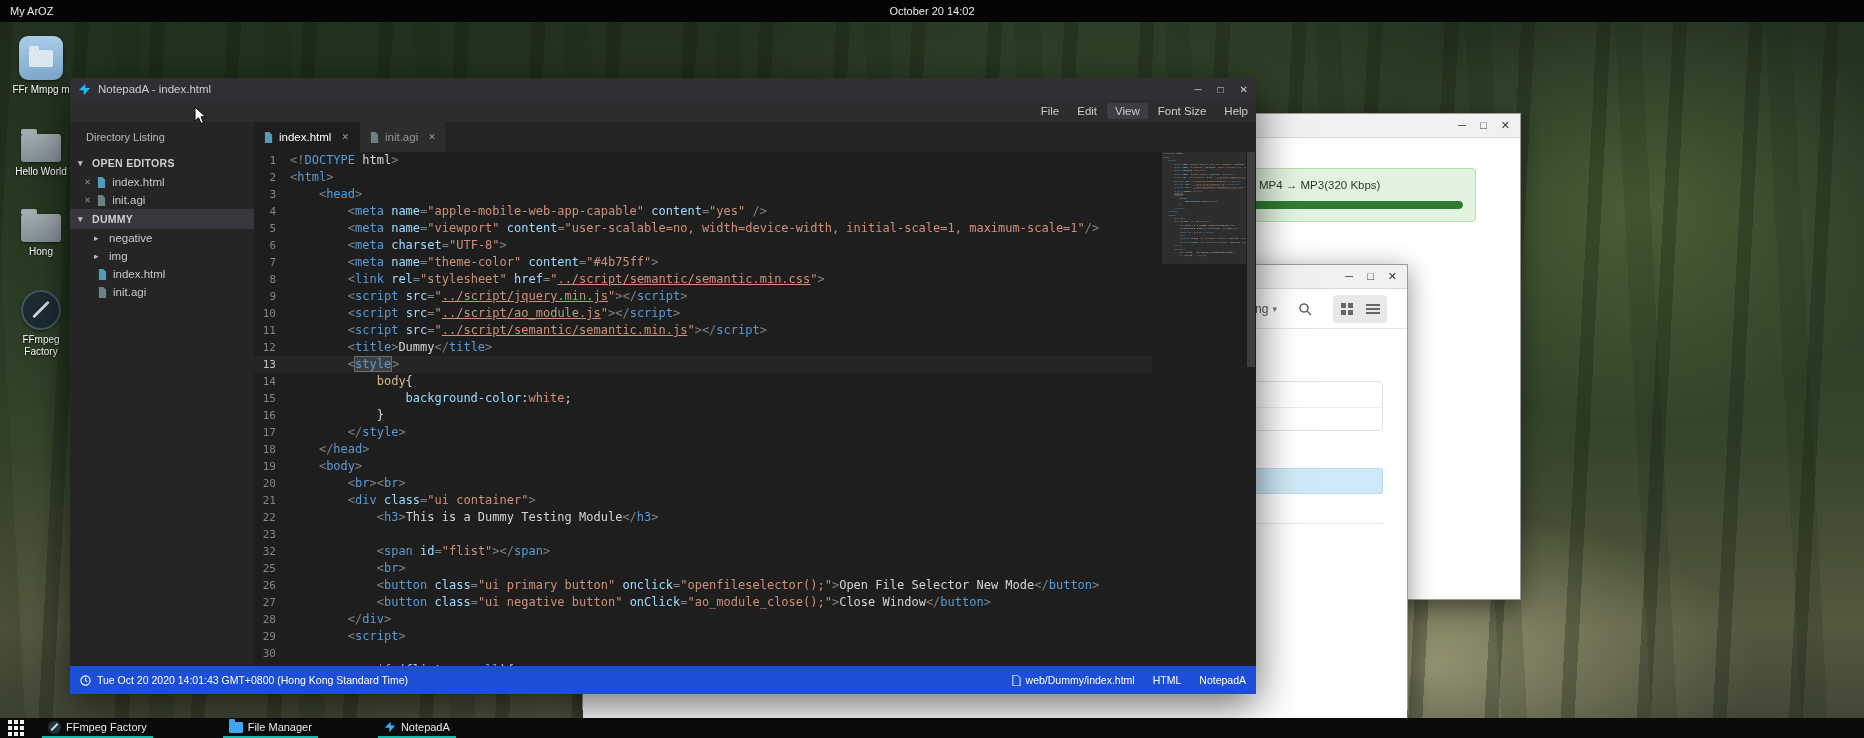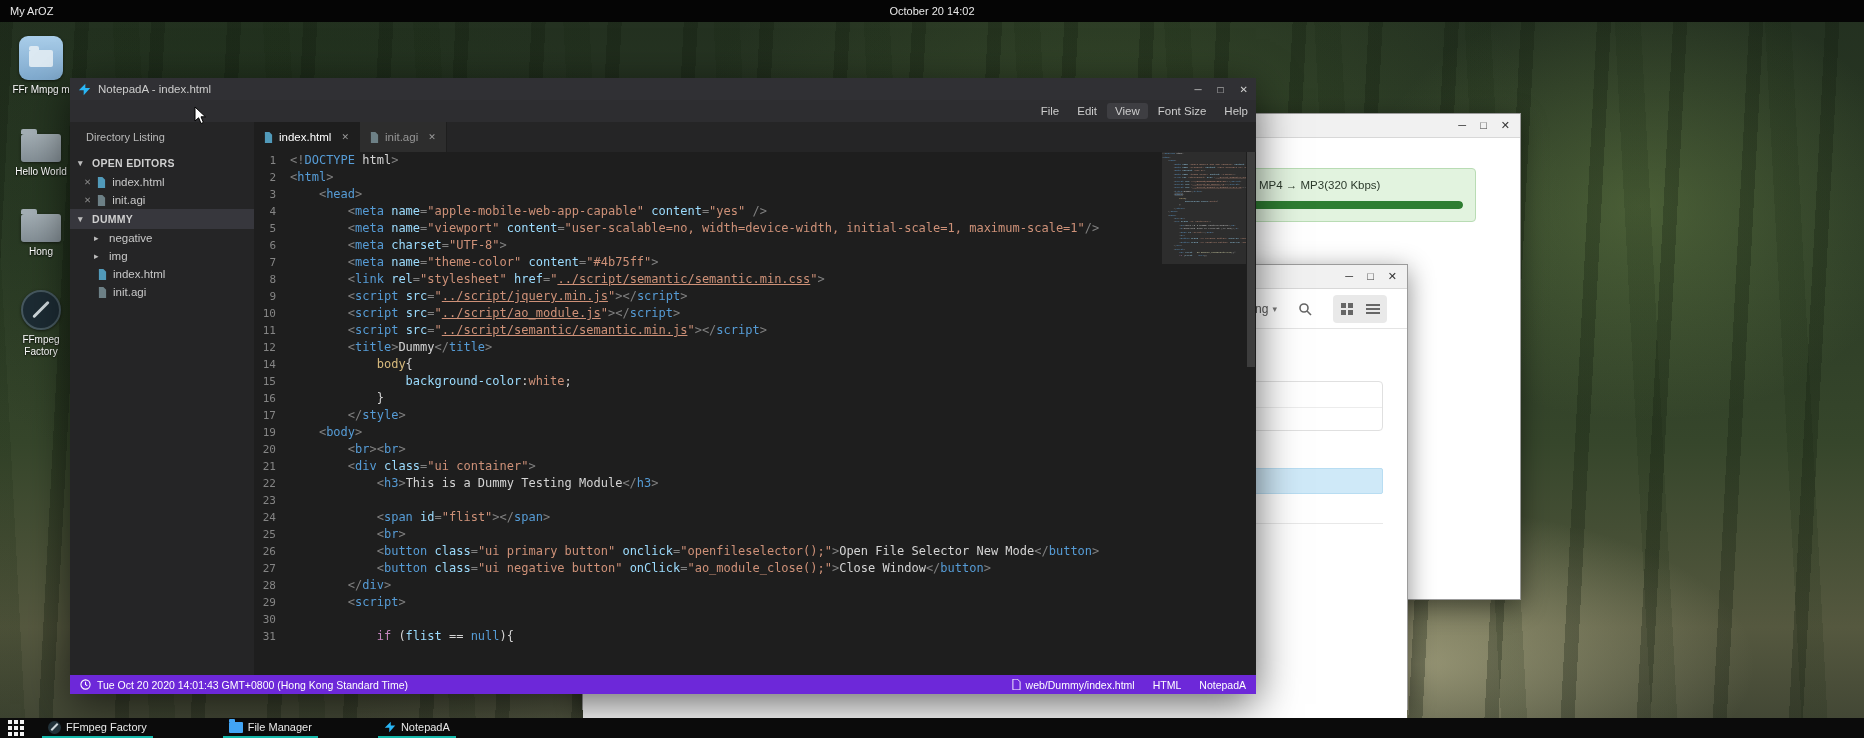--- a/index.html
+++ b/index.html
@@ -128,21 +128,21 @@
 
   .minimap { position:absolute; top:0; right:10px; width:84px; bottom:0; overflow:hidden; }
   .mm-inner { transform:scale(.2); transform-origin:0 0; width:500%;
               font-family:"DejaVu Sans Mono", monospace; font-size:12px; opacity:.85; }
   .mm-inner .cl { height:17px; }
   .minimap-viewport { position:absolute; left:0; top:0; width:100%; height:112px;
                       background:rgba(255,255,255,.07); }
   .vscroll { position:absolute; right:0; top:0; bottom:0; width:10px; }
   .vscroll .thumb { position:absolute; top:0; left:1px; width:8px; height:215px; background:rgba(121,121,121,.35); }
 
-  .np-status { height:19px; background:#6d28d9; color:#ffffff; display:flex; align-items:center;
+  .np-status { height:28px; background:#1d4ed8; color:#ffffff; display:flex; align-items:center;
                font-size:10.5px; padding:8px 10px; flex:none; gap:6px; }
   .np-status .right { margin-left:auto; display:flex; align-items:center; gap:18px; }
   .st-item { display:flex; align-items:center; gap:5px; cursor:pointer; }
 
   
   .taskbar { position:absolute; left:0; bottom:0; width:100%; height:20px; background:#0b0b0b;
              display:flex; align-items:stretch; z-index:40; }
   .tb-apps { display:flex; align-items:center; padding:0 8px; cursor:pointer; }
   .grid9 { display:inline-grid; grid-template-columns:repeat(3,4px); gap:2px; }
   .grid9 i { width:4px; height:4px; background:#f2f2f2; display:block; }
@@ -355,30 +355,32 @@
               <div class="cl"><span class="ln">3</span><span class="ct"><span class="tk-x">    </span><span class="tk-p">&lt;</span><span class="tk-t">head</span><span class="tk-p">&gt;</span></span></div>
               <div class="cl"><span class="ln">4</span><span class="ct"><span class="tk-x">        </span><span class="tk-p">&lt;</span><span class="tk-t">meta</span><span class="tk-x"> </span><span class="tk-a">name</span><span class="tk-p">=</span><span class="tk-s">"apple-mobile-web-app-capable"</span><span class="tk-x"> </span><span class="tk-a">content</span><span class="tk-p">=</span><span class="tk-s">"yes"</span><span class="tk-x"> </span><span class="tk-p">/&gt;</span></span></div>
               <div class="cl"><span class="ln">5</span><span class="ct"><span class="tk-x">        </span><span class="tk-p">&lt;</span><span class="tk-t">meta</span><span class="tk-x"> </span><span class="tk-a">name</span><span class="tk-p">=</span><span class="tk-s">"viewport"</span><span class="tk-x"> </span><span class="tk-a">content</span><span class="tk-p">=</span><span class="tk-s">"user-scalable=no, width=device-width, initial-scale=1, maximum-scale=1"</span><span class="tk-p">/&gt;</span></span></div>
               <div class="cl"><span class="ln">6</span><span class="ct"><span class="tk-x">        </span><span class="tk-p">&lt;</span><span class="tk-t">meta</span><span class="tk-x"> </span><span class="tk-a">charset</span><span class="tk-p">=</span><span class="tk-s">"UTF-8"</span><span class="tk-p">&gt;</span></span></div>
               <div class="cl"><span class="ln">7</span><span class="ct"><span class="tk-x">        </span><span class="tk-p">&lt;</span><span class="tk-t">meta</span><span class="tk-x"> </span><span class="tk-a">name</span><span class="tk-p">=</span><span class="tk-s">"theme-color"</span><span class="tk-x"> </span><span class="tk-a">content</span><span class="tk-p">=</span><span class="tk-s">"#4b75ff"</span><span class="tk-p">&gt;</span></span></div>
               <div class="cl"><span class="ln">8</span><span class="ct"><span class="tk-x">        </span><span class="tk-p">&lt;</span><span class="tk-t">link</span><span class="tk-x"> </span><span class="tk-a">rel</span><span class="tk-p">=</span><span class="tk-s">"stylesheet"</span><span class="tk-x"> </span><span class="tk-a">href</span><span class="tk-p">=</span><span class="tk-s">"</span><span class="tk-u">../script/semantic/semantic.min.css</span><span class="tk-s">"</span><span class="tk-p">&gt;</span></span></div>
               <div class="cl"><span class="ln">9</span><span class="ct"><span class="tk-x">        </span><span class="tk-p">&lt;</span><span class="tk-t">script</span><span class="tk-x"> </span><span class="tk-a">src</span><span class="tk-p">=</span><span class="tk-s">"</span><span class="tk-u">../script/jquery.min.js</span><span class="tk-s">"</span><span class="tk-p">&gt;&lt;/</span><span class="tk-t">script</span><span class="tk-p">&gt;</span></span></div>
               <div class="cl"><span class="ln">10</span><span class="ct"><span class="tk-x">        </span><span class="tk-p">&lt;</span><span class="tk-t">script</span><span class="tk-x"> </span><span class="tk-a">src</span><span class="tk-p">=</span><span class="tk-s">"</span><span class="tk-u">../script/ao_module.js</span><span class="tk-s">"</span><span class="tk-p">&gt;&lt;/</span><span class="tk-t">script</span><span class="tk-p">&gt;</span></span></div>
               <div class="cl"><span class="ln">11</span><span class="ct"><span class="tk-x">        </span><span class="tk-p">&lt;</span><span class="tk-t">script</span><span class="tk-x"> </span><span class="tk-a">src</span><span class="tk-p">=</span><span class="tk-s">"</span><span class="tk-u">../script/semantic/semantic.min.js</span><span class="tk-s">"</span><span class="tk-p">&gt;&lt;/</span><span class="tk-t">script</span><span class="tk-p">&gt;</span></span></div>
               <div class="cl"><span class="ln">12</span><span class="ct"><span class="tk-x">        </span><span class="tk-p">&lt;</span><span class="tk-t">title</span><span class="tk-p">&gt;</span><span class="tk-x">Dummy</span><span class="tk-p">&lt;/</span><span class="tk-t">title</span><span class="tk-p">&gt;</span></span></div>
+              <div class="cl hl"><span class="ln">13</span><span class="ct"><span class="tk-x">        </span><span class="tk-p">&lt;</span><span class="tk-th">style</span><span class="tk-cr"></span><span class="tk-p">&gt;</span></span></div>
               <div class="cl"><span class="ln">14</span><span class="ct"><span class="tk-x">            </span><span class="tk-sel">body</span><span class="tk-x">{</span></span></div>
               <div class="cl"><span class="ln">15</span><span class="ct"><span class="tk-x">                </span><span class="tk-a">background-color</span><span class="tk-x">:</span><span class="tk-s">white</span><span class="tk-x">;</span></span></div>
               <div class="cl"><span class="ln">16</span><span class="ct"><span class="tk-x">            }</span></span></div>
               <div class="cl"><span class="ln">17</span><span class="ct"><span class="tk-x">        </span><span class="tk-p">&lt;/</span><span class="tk-t">style</span><span class="tk-p">&gt;</span></span></div>
+              <div class="cl"><span class="ln">18</span><span class="ct"><span class="tk-x">    </span><span class="tk-p">&lt;/</span><span class="tk-t">head</span><span class="tk-p">&gt;</span></span></div>
               <div class="cl"><span class="ln">19</span><span class="ct"><span class="tk-x">    </span><span class="tk-p">&lt;</span><span class="tk-t">body</span><span class="tk-p">&gt;</span></span></div>
               <div class="cl"><span class="ln">20</span><span class="ct"><span class="tk-x">        </span><span class="tk-p">&lt;</span><span class="tk-t">br</span><span class="tk-p">&gt;&lt;</span><span class="tk-t">br</span><span class="tk-p">&gt;</span></span></div>
               <div class="cl"><span class="ln">21</span><span class="ct"><span class="tk-x">        </span><span class="tk-p">&lt;</span><span class="tk-t">div</span><span class="tk-x"> </span><span class="tk-a">class</span><span class="tk-p">=</span><span class="tk-s">"ui container"</span><span class="tk-p">&gt;</span></span></div>
               <div class="cl"><span class="ln">22</span><span class="ct"><span class="tk-x">            </span><span class="tk-p">&lt;</span><span class="tk-t">h3</span><span class="tk-p">&gt;</span><span class="tk-x">This is a Dummy Testing Module</span><span class="tk-p">&lt;/</span><span class="tk-t">h3</span><span class="tk-p">&gt;</span></span></div>
               <div class="cl"><span class="ln">23</span></div>
-              <div class="cl"><span class="ln">24</span><span class="ct"><span class="tk-x">            </span><span class="tk-p">&lt;</span><span class="tk-t">span</span><span class="tk-x"> </span><span class="tk-a">id</span><span class="tk-p">=</span><span class="tk-s">"flist"</span><span class="tk-p">&gt;&lt;/</span><span class="tk-t">span</span><span class="tk-p">&gt;</span></span></div>
+              <div class="cl"><span class="ln">32</span><span class="ct"><span class="tk-x">            </span><span class="tk-p">&lt;</span><span class="tk-t">span</span><span class="tk-x"> </span><span class="tk-a">id</span><span class="tk-p">=</span><span class="tk-s">"flist"</span><span class="tk-p">&gt;&lt;/</span><span class="tk-t">span</span><span class="tk-p">&gt;</span></span></div>
               <div class="cl"><span class="ln">25</span><span class="ct"><span class="tk-x">            </span><span class="tk-p">&lt;</span><span class="tk-t">br</span><span class="tk-p">&gt;</span></span></div>
               <div class="cl"><span class="ln">26</span><span class="ct"><span class="tk-x">            </span><span class="tk-p">&lt;</span><span class="tk-t">button</span><span class="tk-x"> </span><span class="tk-a">class</span><span class="tk-p">=</span><span class="tk-s">"ui primary button"</span><span class="tk-x"> </span><span class="tk-a">onclick</span><span class="tk-p">=</span><span class="tk-s">"openfileselector();"</span><span class="tk-p">&gt;</span><span class="tk-x">Open File Selector New Mode</span><span class="tk-p">&lt;/</span><span class="tk-t">button</span><span class="tk-p">&gt;</span></span></div>
               <div class="cl"><span class="ln">27</span><span class="ct"><span class="tk-x">            </span><span class="tk-p">&lt;</span><span class="tk-t">button</span><span class="tk-x"> </span><span class="tk-a">class</span><span class="tk-p">=</span><span class="tk-s">"ui negative button"</span><span class="tk-x"> </span><span class="tk-a">onClick</span><span class="tk-p">=</span><span class="tk-s">"ao_module_close();"</span><span class="tk-p">&gt;</span><span class="tk-x">Close Window</span><span class="tk-p">&lt;/</span><span class="tk-t">button</span><span class="tk-p">&gt;</span></span></div>
               <div class="cl"><span class="ln">28</span><span class="ct"><span class="tk-x">        </span><span class="tk-p">&lt;/</span><span class="tk-t">div</span><span class="tk-p">&gt;</span></span></div>
               <div class="cl"><span class="ln">29</span><span class="ct"><span class="tk-x">        </span><span class="tk-p">&lt;</span><span class="tk-t">script</span><span class="tk-p">&gt;</span></span></div>
               <div class="cl"><span class="ln">30</span></div>
               <div class="cl"><span class="ln">31</span><span class="ct"><span class="tk-x">            </span><span class="tk-kw">if</span><span class="tk-x"> (</span><span class="tk-a">flist</span><span class="tk-x"> == </span><span class="tk-t">null</span><span class="tk-x">){</span></span></div>
             </div>
           <div class="minimap">
             <div class="mm-inner">

